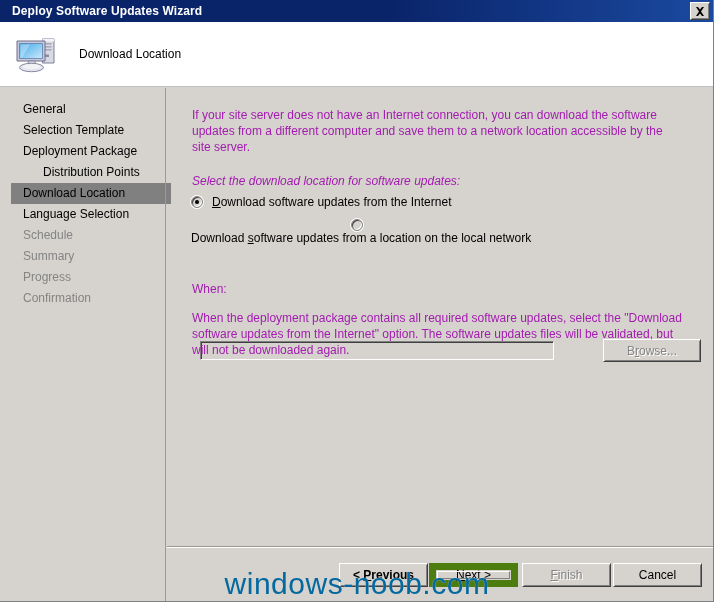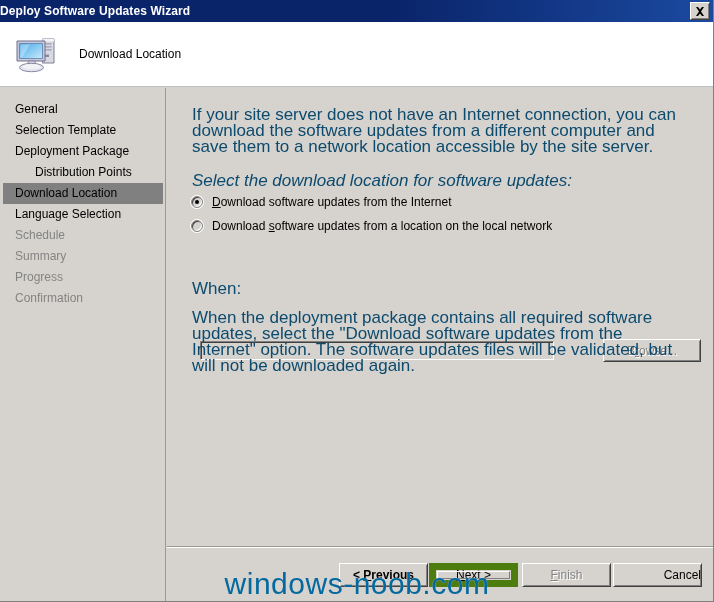--- a/index.html
+++ b/index.html
@@ -27,21 +27,21 @@
 
   
   #titlebar {
     position: absolute;
     left: 0; top: 0;
     width: 714px; height: 22px;
     background: linear-gradient(to right, #0a246a 0%, #0a246a 55%, #1b4aa0 100%);
     display: flex;
     align-items: center;
     box-sizing: border-box;
-    padding: 0 2px 0 0;
+    padding: 0 2px 0 12px;
   }
   #titlebar-text {
     color: #ffffff;
     font-size: 12px;
     font-weight: bold;
     white-space: nowrap;
     letter-spacing: 0.1px;
     flex: 1 1 auto;
     overflow: hidden;
     text-overflow: ellipsis;
@@ -103,21 +103,21 @@
     border-right: 1px solid #ffffff;
   }
   #sidebar-divider {
     position: absolute;
     left: 165px; top: 0;
     width: 1px; height: 514px;
     background: #9a9a94;
   }
   #nav {
     position: absolute;
-    left: 0; top: 11px;
+    left: 8px; top: 11px;
     width: 194px;
   }
   .nav-item {
     height: 21px;
     line-height: 21px;
     font-size: 12px;
     color: #000000;
     padding-left: 15px;
     box-sizing: border-box;
     white-space: nowrap;
@@ -135,42 +135,42 @@
 
   
   #content {
     position: absolute;
     left: 167px; top: 0;
     width: 547px; height: 514px;
   }
 
   .para {
     position: absolute;
-    font-size: 17px;
-    color: #0c4a6e;
+    font-size: 12px;
+    color: #a21caf;
     line-height: 16px;
   }
   #intro {
     left: 25px; top: 19px;
     width: 487px;
   }
   #prompt {
     left: 25px; top: 85px; font-style: italic;
   }
 
   
   .radio-row {
     position: absolute;
     left: 24px;
     display: flex;
     align-items: center;
     cursor: default;
   }
   #radio-row-1 { top: 107px; }
-  #radio-row-2 { top: 131px; }
+  #radio-row-2 { top: 131px; flex-direction: column; }
   .radio {
     width: 12px; height: 12px;
     border-radius: 50%;
     background: #d6d3ce;
     border: 1px solid #808080;
     box-shadow: inset 1px 1px 0 #404040, inset -1px -1px 0 #ffffff, 0 0 0 1px #ffffff;
     box-sizing: border-box;
     position: relative;
     flex: 0 0 auto;
     margin-right: 9px;
@@ -268,21 +268,21 @@
     width: 547px; height: 42px;
   }
   .bar-btn {
     position: absolute;
     top: 3px;
     width: 89px; height: 24px;
   }
   #btn-previous { left: 172px; font-weight: bold; }
   #btn-next     { left: 262px; }
   #btn-finish   { left: 355px; }
-  #btn-cancel   { left: 446px; justify-content: flex-end; }
+  #btn-cancel   { left: 446px; }
 
   
   #watermark {
     position: absolute;
     left: 0; top: 567px;
     width: 714px;
     text-align: center;
     font-size: 30px;
     color: #0369a1;
     font-family: "Liberation Sans", sans-serif;

